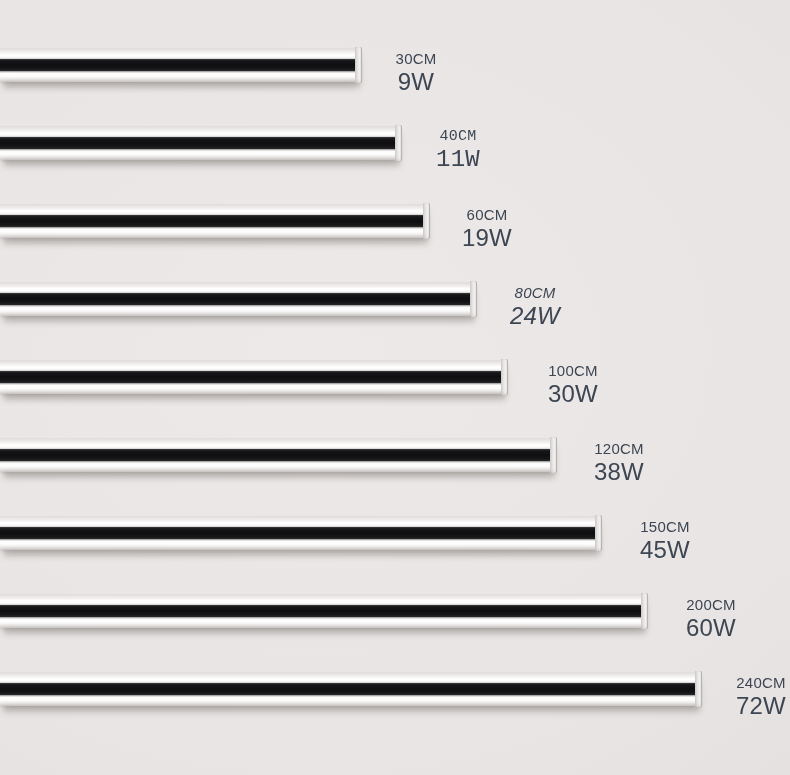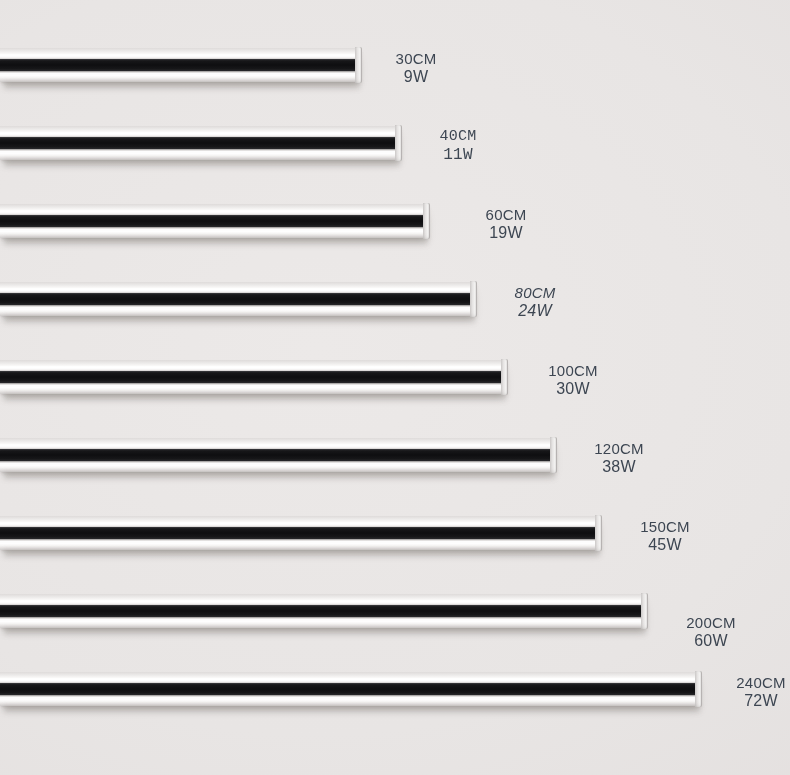--- a/index.html
+++ b/index.html
@@ -127,21 +127,21 @@
     line-height: 1.18;
     letter-spacing: 0.2px;
     white-space: nowrap;
   }
   .label .size {
     display: block;
     font-size: 15px;
   }
   .label .watt {
     display: block;
-    font-size: 16px;
+    font-size: 24px;
   }
 </style>
 </head>
 <body>
 
 <div id="stage">
   <div id="rows">
       <div class="product-row" style="top: 0px;">
         <div class="fixture" style="top: 48px; width: 362px;">
           <div class="top-gloss"></div>
@@ -169,21 +169,21 @@
         </div>
       </div>
       <div class="product-row" style="top: 0px;">
         <div class="fixture" style="top: 204px; width: 430px;">
           <div class="top-gloss"></div>
           <div class="channel"></div>
           <div class="bottom-gloss"></div>
           <div class="end-cap"></div>
           <div class="drop"></div>
         </div>
-        <div class="label" style="left: 458px; top: 206px; width: 96px;">
+        <div class="label" style="left: 439px; top: 206px; width: 96px;">
           <span class="size">60CM</span>
           <span class="watt">19W</span>
         </div>
       </div>
       <div class="product-row" style="top: 0px;">
         <div class="fixture" style="top: 282px; width: 477px;">
           <div class="top-gloss"></div>
           <div class="channel"></div>
           <div class="bottom-gloss"></div>
           <div class="end-cap"></div>
@@ -234,21 +234,21 @@
         </div>
       </div>
       <div class="product-row" style="top: 0px;">
         <div class="fixture" style="top: 594px; width: 648px;">
           <div class="top-gloss"></div>
           <div class="channel"></div>
           <div class="bottom-gloss"></div>
           <div class="end-cap"></div>
           <div class="drop"></div>
         </div>
-        <div class="label" style="left: 657px; top: 596px; width: 108px; margin-top: 18px;">
+        <div class="label" style="left: 657px; top: 596px; width: 108px;">
           <span class="size">200CM</span>
           <span class="watt">60W</span>
         </div>
       </div>
       <div class="product-row" style="top: 0px;">
         <div class="fixture" style="top: 672px; width: 702px;">
           <div class="top-gloss"></div>
           <div class="channel"></div>
           <div class="bottom-gloss"></div>
           <div class="end-cap"></div>

